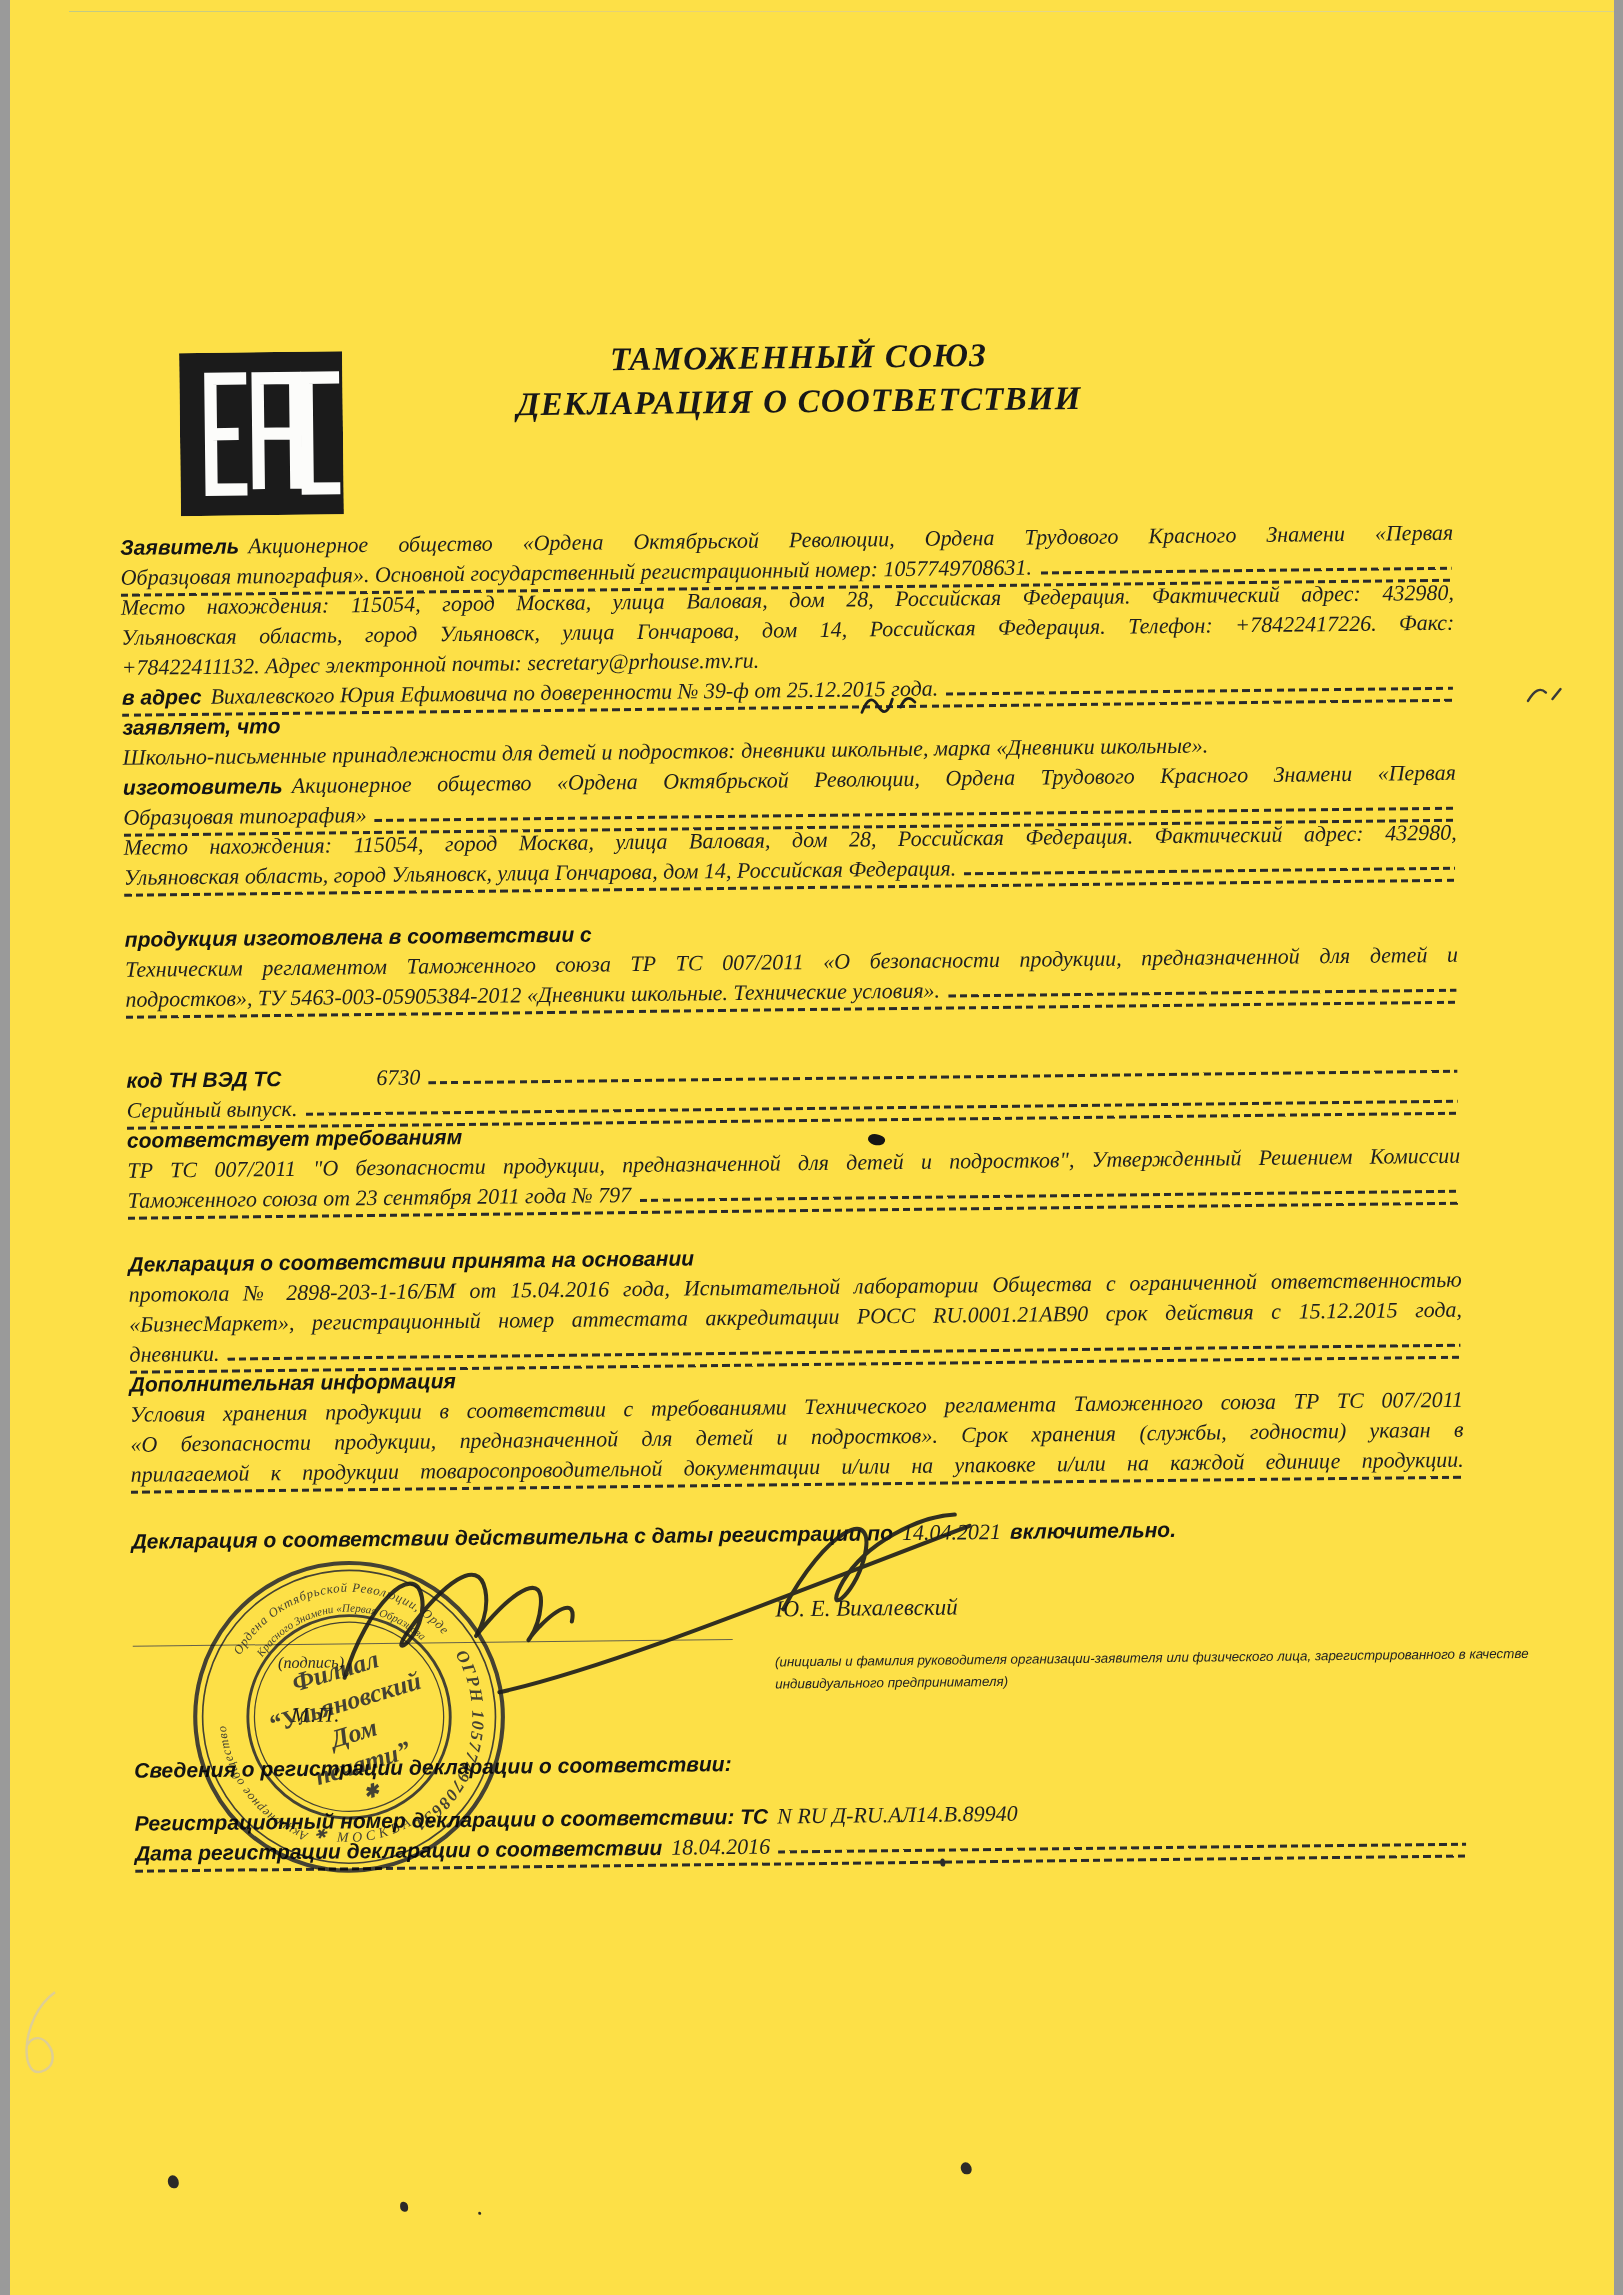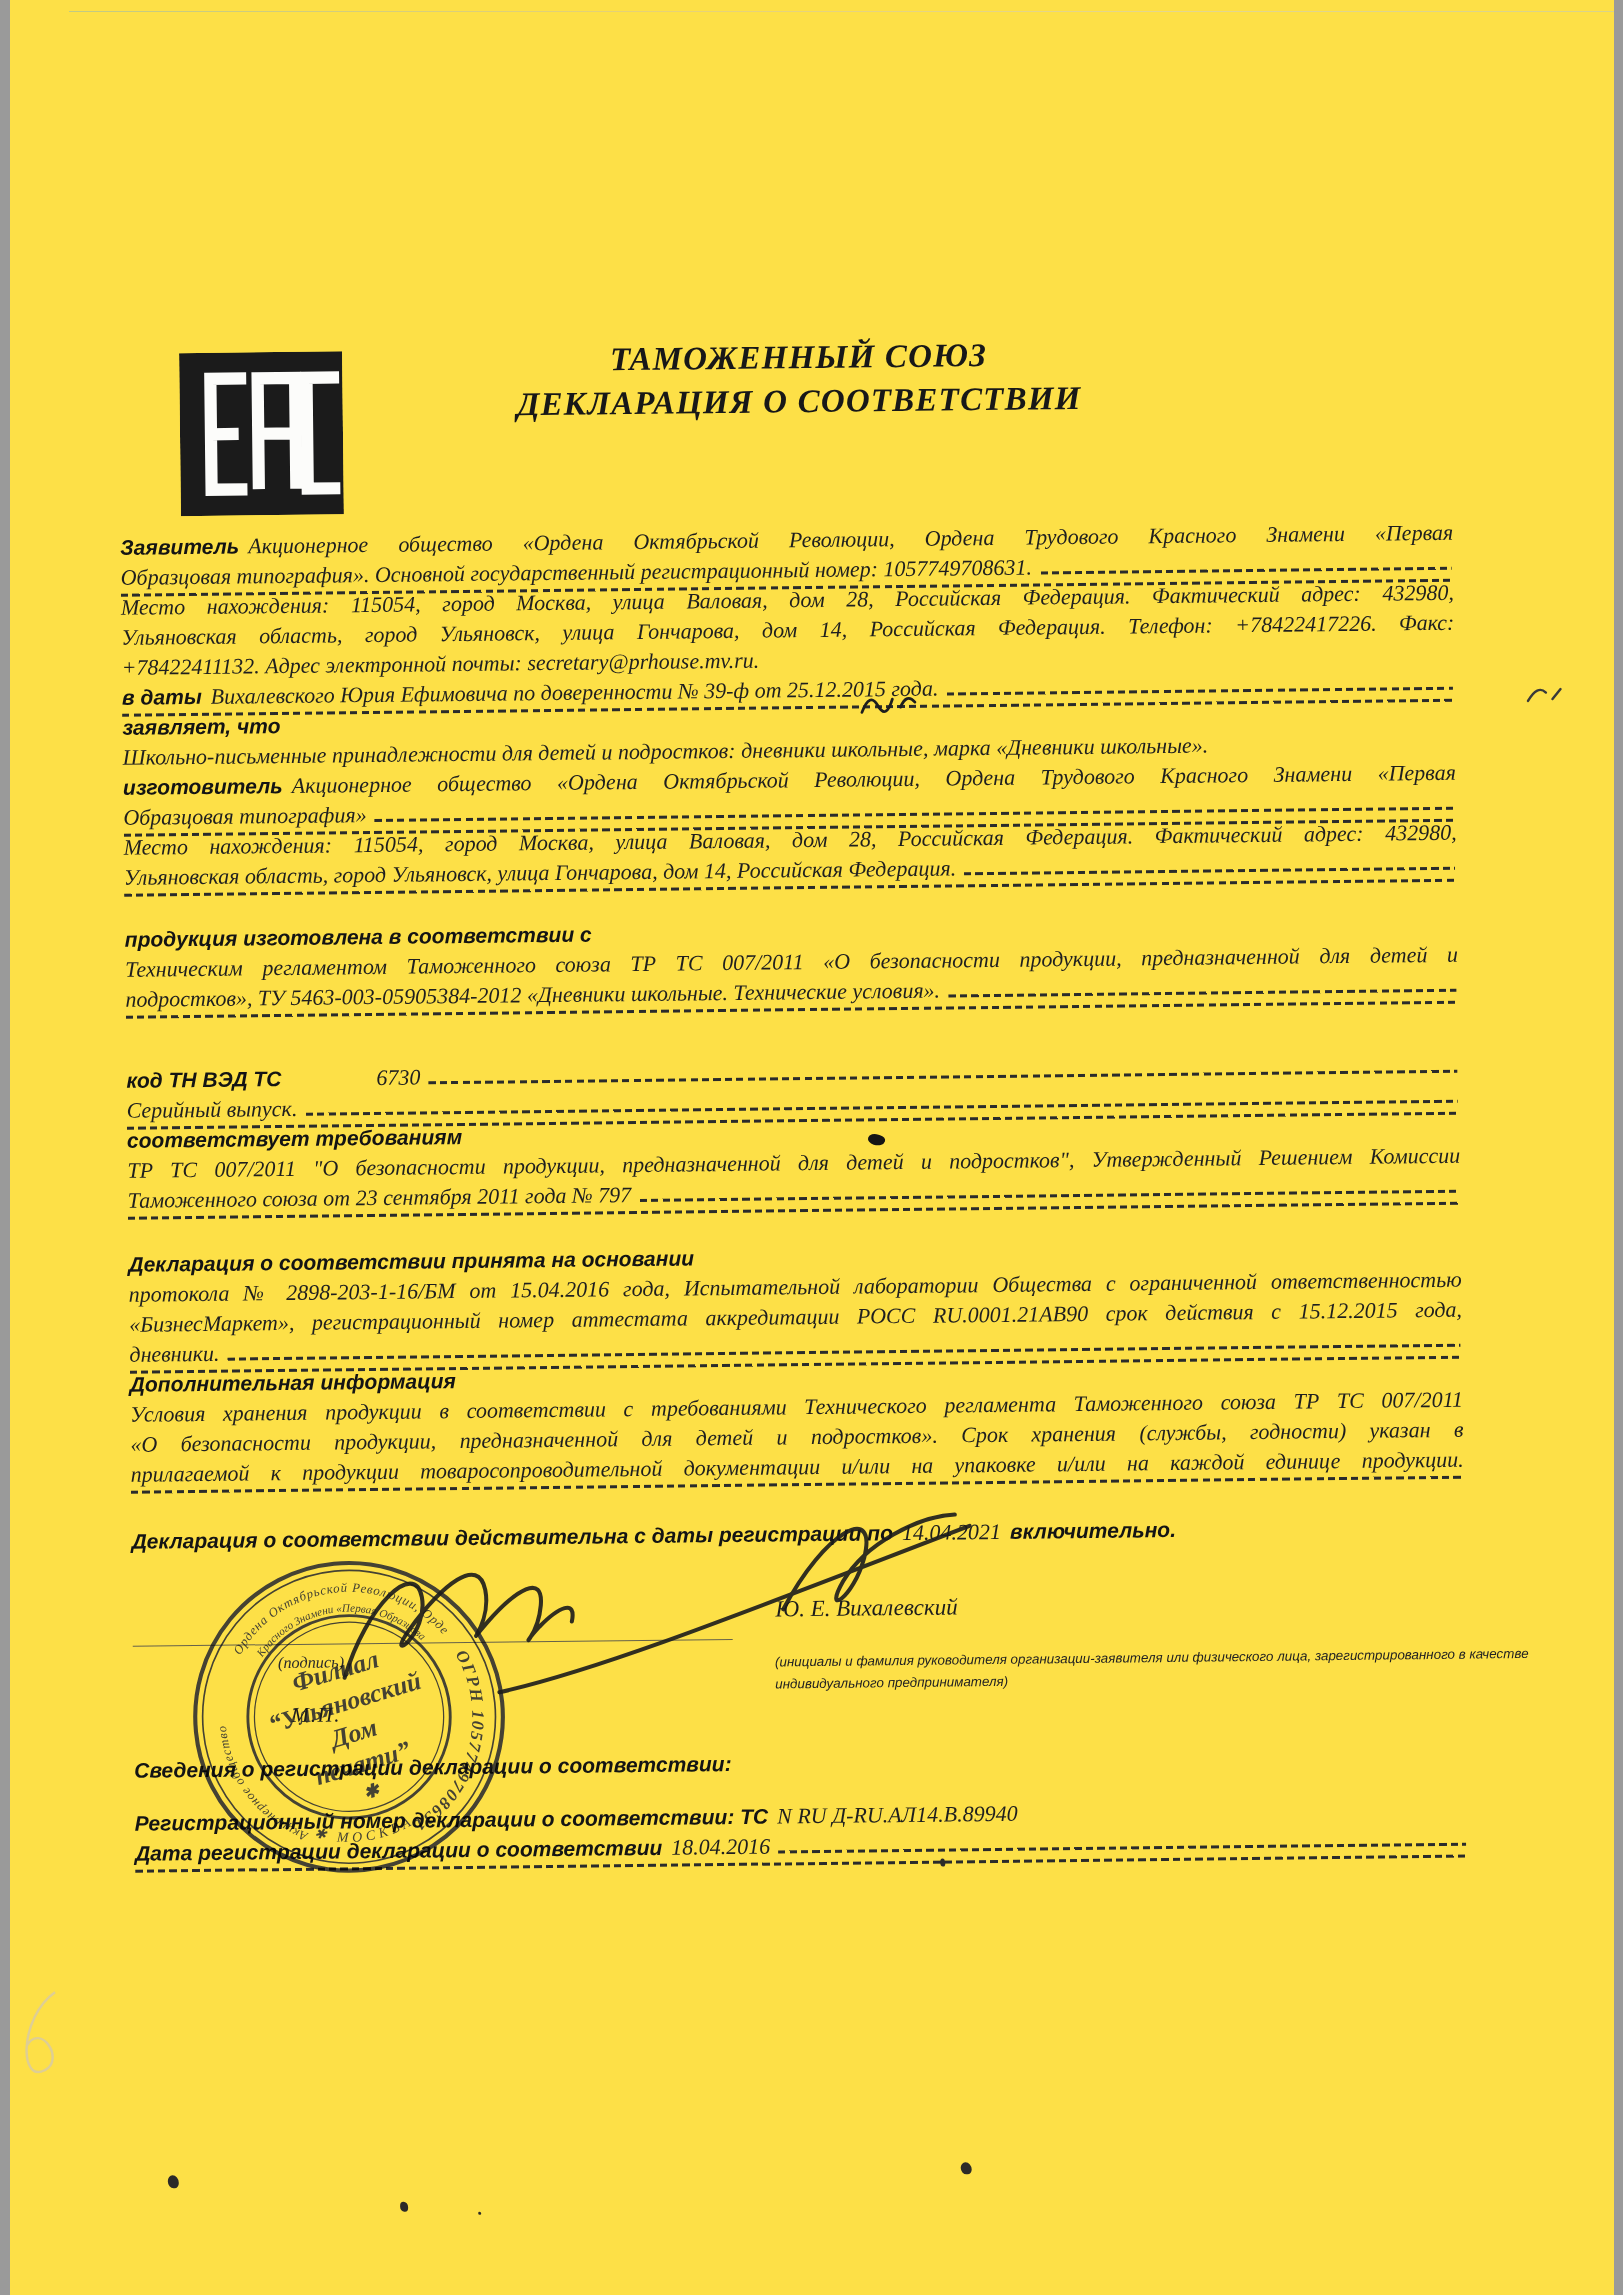--- a/index.html
+++ b/index.html
@@ -64,21 +64,21 @@
     <div class="flow">
         <div class="row just"><span class="lbl">Заявитель</span><span class="txt">Акционерное общество «Ордена Октябрьской Революции, Ордена Трудового Красного Знамени «Первая</span></div>
         <div class="row flex rule">
           <span class="txt">Образцовая типография». Основной государственный регистрационный номер: 1057749708631.</span>
           <span class="dots"></span>
         </div>
         <div class="row just"><span class="txt">Место нахождения: 115054, город Москва, улица Валовая, дом 28, Российская Федерация. Фактический адрес: 432980,</span></div>
         <div class="row just"><span class="txt">Ульяновская область, город Ульяновск, улица Гончарова, дом 14, Российская Федерация. Телефон: +78422417226. Факс:</span></div>
         <div class="row"><span class="txt">+78422411132. Адрес электронной почты: secretary@prhouse.mv.ru.</span></div>
         <div class="row flex rule">
-          <span class="lbl">в даты</span>
+          <span class="lbl">в адрес</span>
           <span class="txt">Вихалевского Юрия Ефимовича по доверенности № 39-ф от 25.12.2015 года.</span>
           <span class="dots"></span>
         </div>
         <div class="row"><span class="lbl">заявляет, что</span></div>
         <div class="row"><span class="txt">Школьно-письменные принадлежности для детей и подростков: дневники школьные, марка «Дневники школьные».</span></div>
         <div class="row just"><span class="lbl">изготовитель</span><span class="txt">Акционерное общество «Ордена Октябрьской Революции, Ордена Трудового Красного Знамени «Первая</span></div>
         <div class="row flex rule">
           <span class="txt">Образцовая типография»</span>
           <span class="dots"></span>
         </div>

